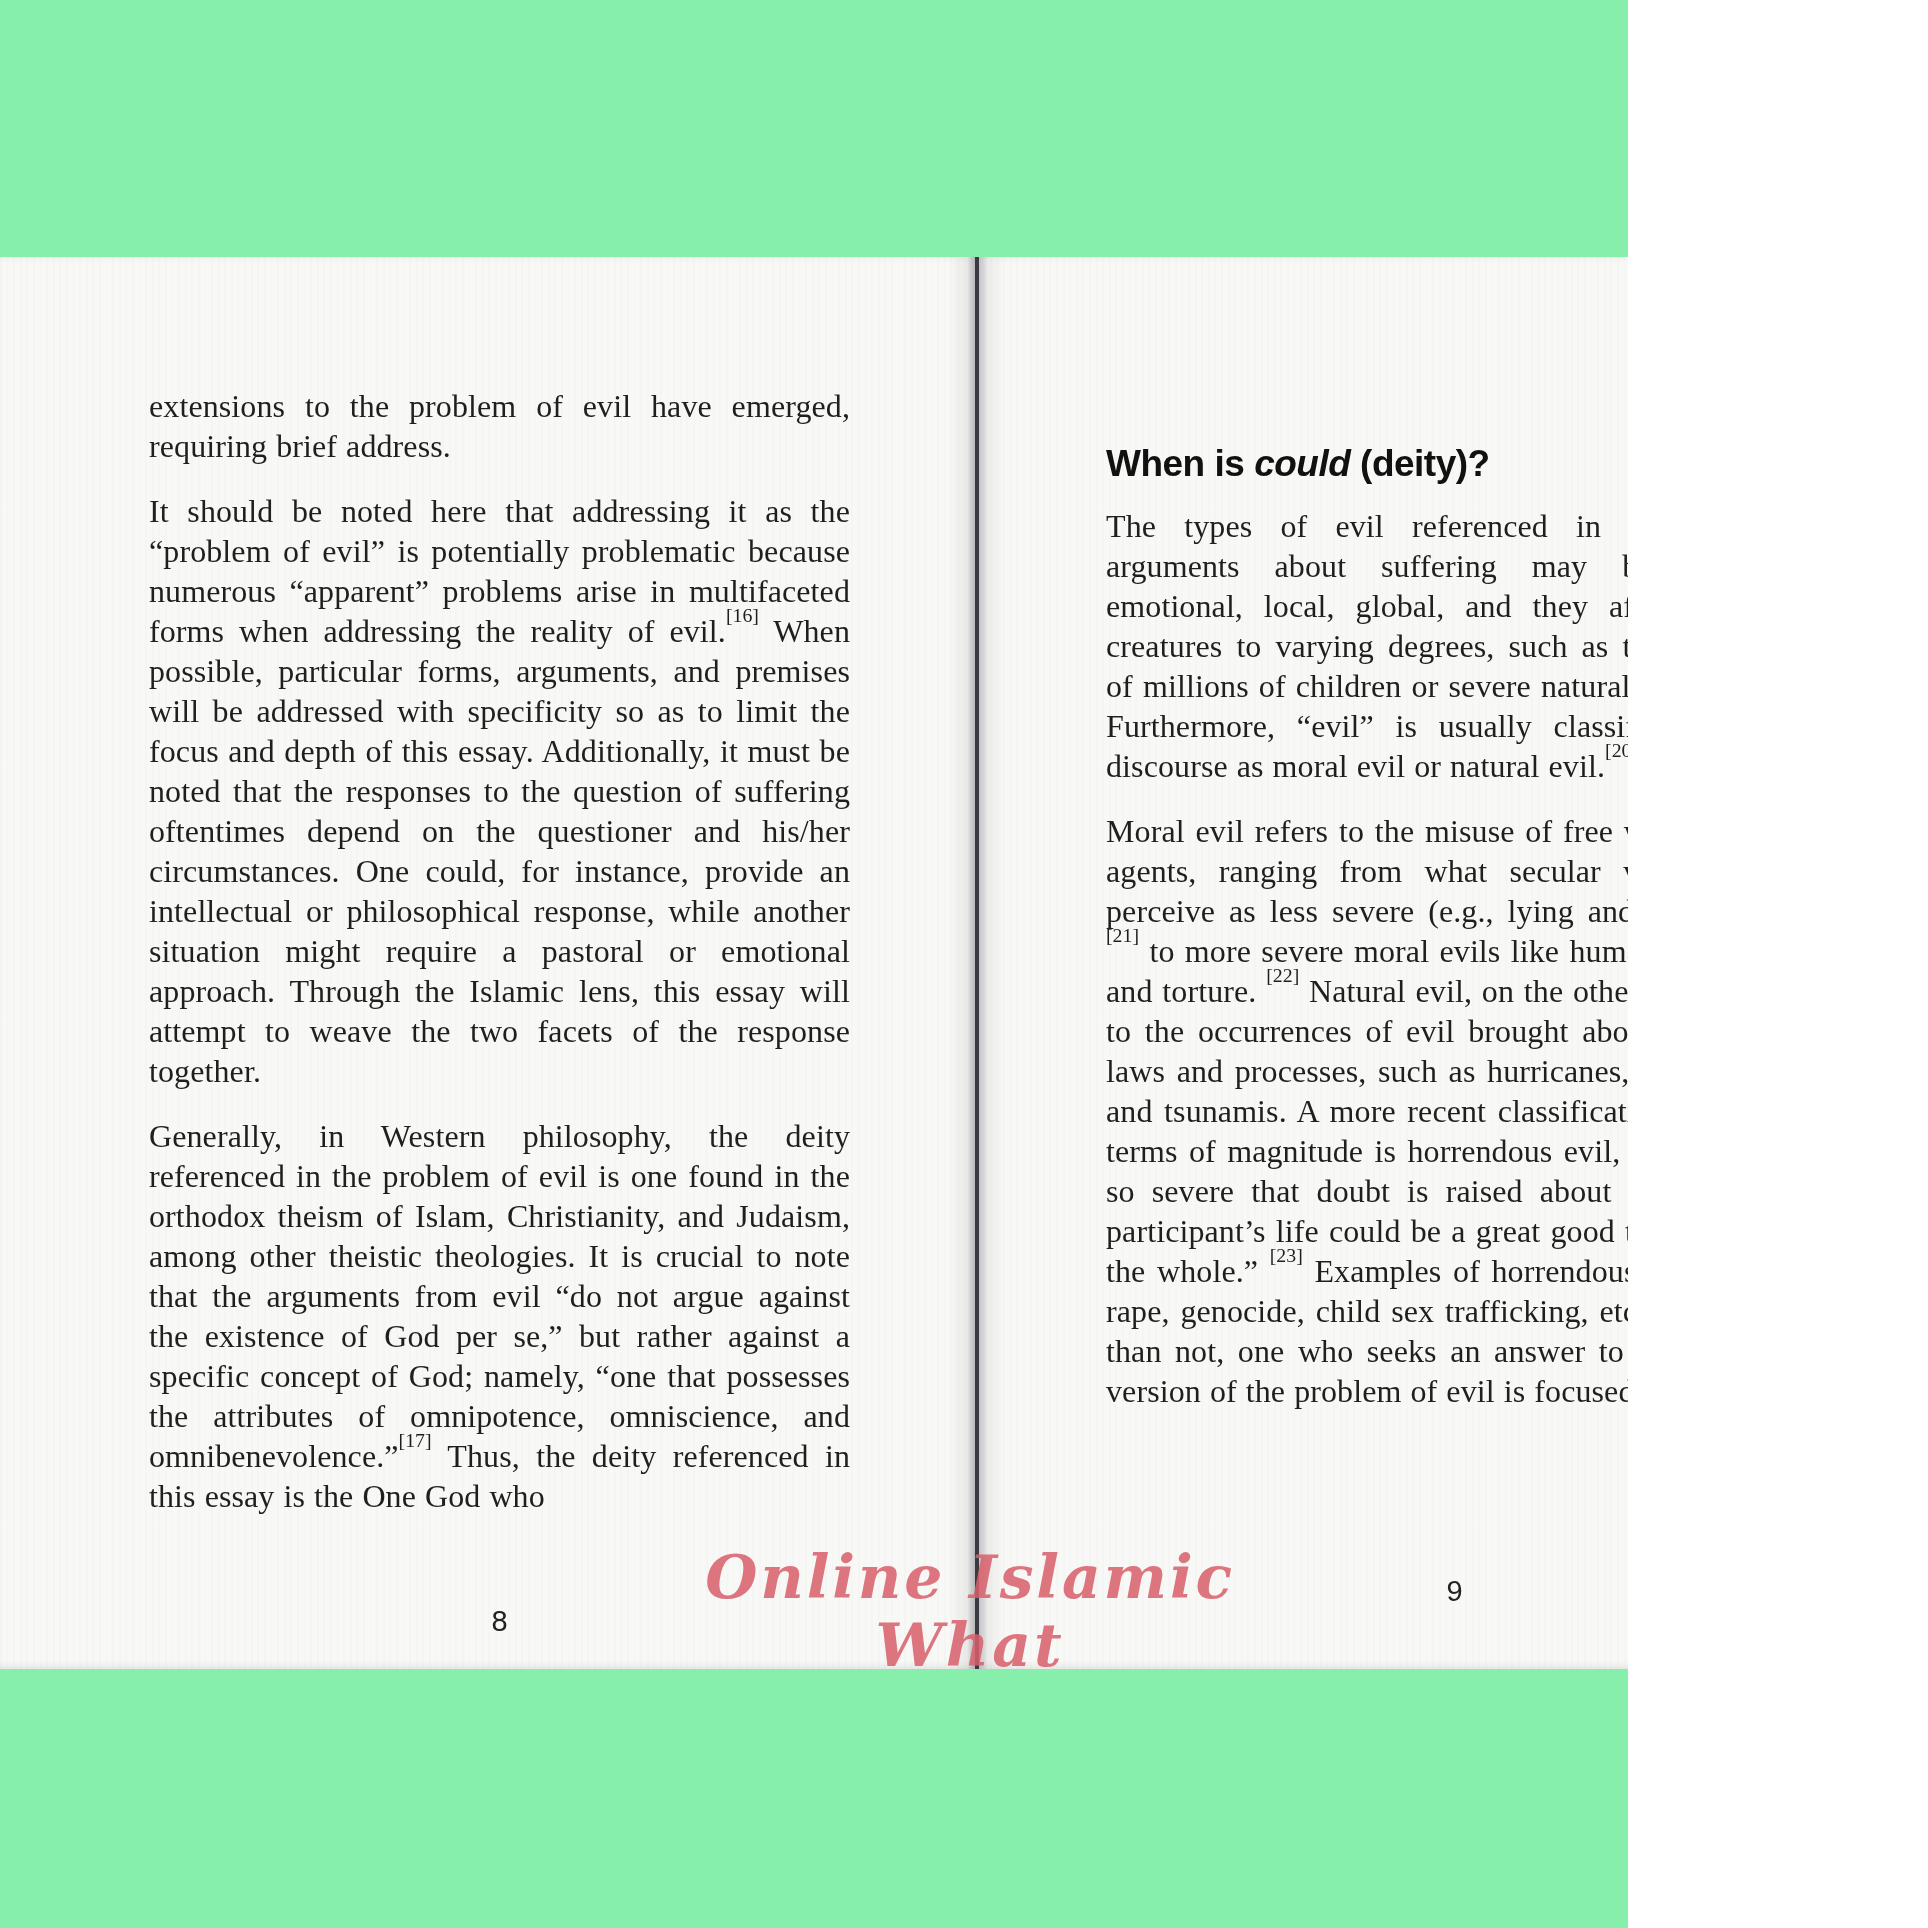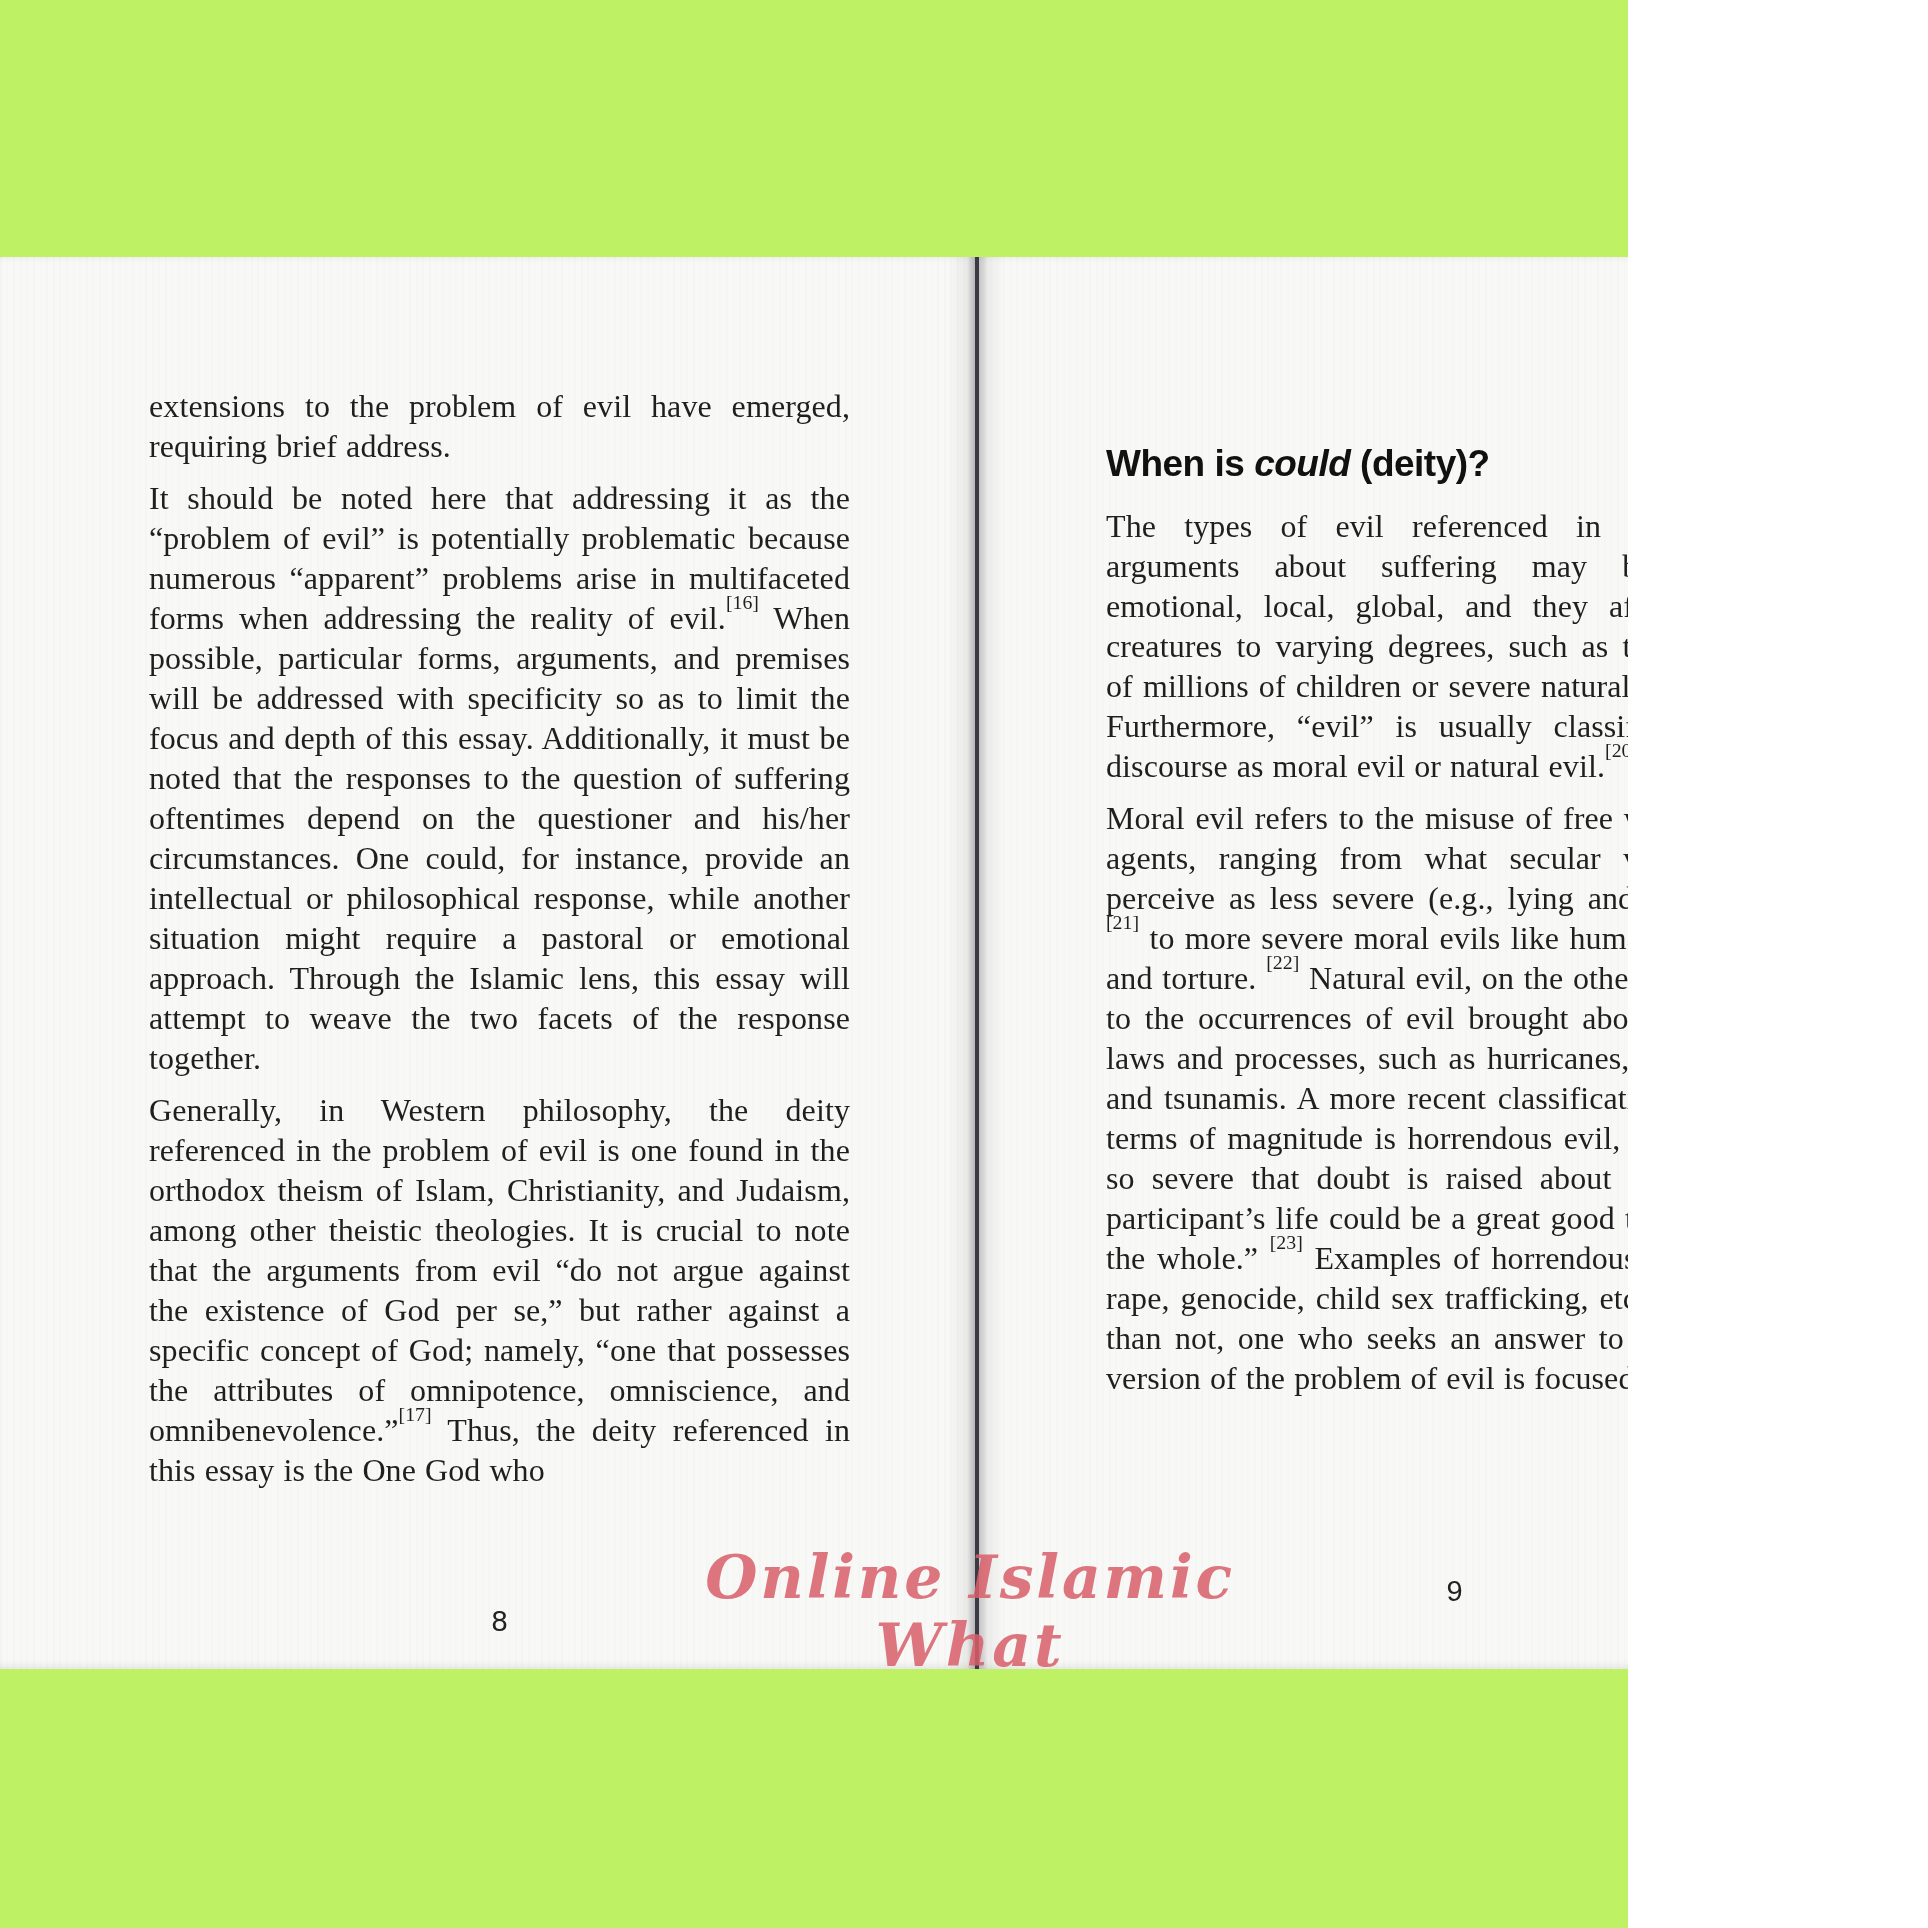--- a/index.html
+++ b/index.html
@@ -1,20 +1,20 @@
 <!DOCTYPE html>
 <html style="font-size:15px"><head>
 <meta charset="utf-8">
 <style>
   html, body { margin: 0; padding: 0; background: #ffffff; }
   .canvas {
     position: relative;
     width: 1628px;
     height: 1928px;
-    background: #bef264;
+    background: #86efac;
     overflow: hidden;
     font-family: "Liberation Serif", "DejaVu Serif", serif;
   }
   .book {
     position: absolute;
     left: 0; top: 257px;
     width: 1928px; height: 1412px;
     background-color: #f8f8f6;
     background-image: repeating-linear-gradient(90deg,
       rgba(120,120,128,0.025) 0px, rgba(120,120,128,0.025) 1.9px,
@@ -49,21 +49,21 @@
   .page-left  { left: 149px;  top: 129px; width: 701px;  height: 1262px; }
   .page-right { left: 1106px; top: 110px; width: 697px;  height: 1262px; }
   .para {
     margin: 0;
     font-size: 32px;
     line-height: 40px;
     text-align: justify;
     letter-spacing: 0.1px;
     word-spacing: 0.9px;
   }
-  .para + .para { margin-top: 12px; }
+  .para + .para { margin-top: 25px; }
   sup.ref {
     font-size: 0.62em;
     line-height: 0;
     position: relative;
     top: -0.42em;
     letter-spacing: 0;
   }
   .heading {
     margin: 75px 0 21px 0;
     font-family: "Liberation Sans", sans-serif;

